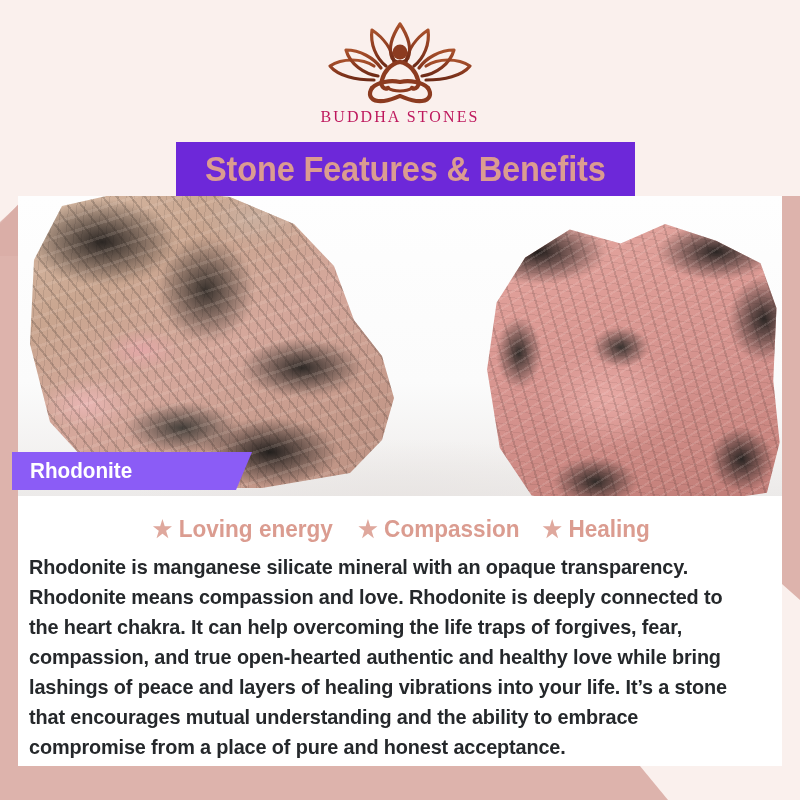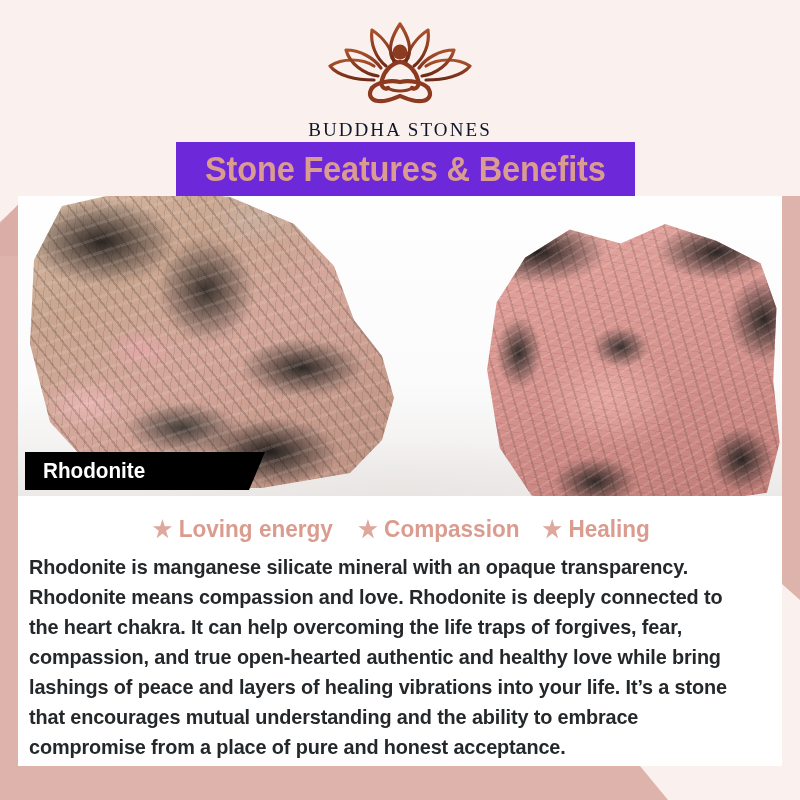--- a/index.html
+++ b/index.html
@@ -70,25 +70,25 @@
   }
   .logo-wrap {
     position: absolute;
     left: 0; right: 0; top: 18px;
     display: flex;
     flex-direction: column;
     align-items: center;
   }
   .logo-mark { width: 168px; height: 86px; display: block; }
   .logo-word {
-    margin-top: 15px;
+    margin-top: 4px;
     font-family: "Liberation Serif", serif;
-    font-size: 19px;
+    font-size: 16px;
     letter-spacing: 2.1px;
-    color: #0f172a;
+    color: #be185d;
     font-weight: 400;
   }
 
   
   .title-panel {
     position: absolute;
     left: 176px; top: 142px;
     width: 459px; height: 54px;
     background: #6d28d9;
     display: flex;
@@ -171,23 +171,23 @@
     opacity: .5;
     background-image:
       repeating-linear-gradient(74deg, rgba(35,30,28,.28) 0 2px, rgba(35,30,28,0) 2px 12px),
       repeating-linear-gradient(-32deg, rgba(255,238,232,.26) 0 2px, rgba(255,238,232,0) 2px 9px),
       repeating-linear-gradient(8deg, rgba(28,24,22,.14) 0 1px, rgba(28,24,22,0) 1px 7px);
   }
 
   
   .ribbon {
     position: absolute;
-    left: 25px; top: 452px;
+    left: 12px; top: 452px;
     width: 240px; height: 38px;
-    background: #000000;
+    background: #8b5cf6;
     clip-path: polygon(0 0, 240px 0, 224px 38px, 0 38px);
     display: flex;
     align-items: center;
   }
   .ribbon-text {
     margin-left: 18px;
     font-family: "Liberation Sans Narrow", "Liberation Sans", sans-serif;
     font-weight: bold;
     font-size: 22px;
     color: #ffffff;

